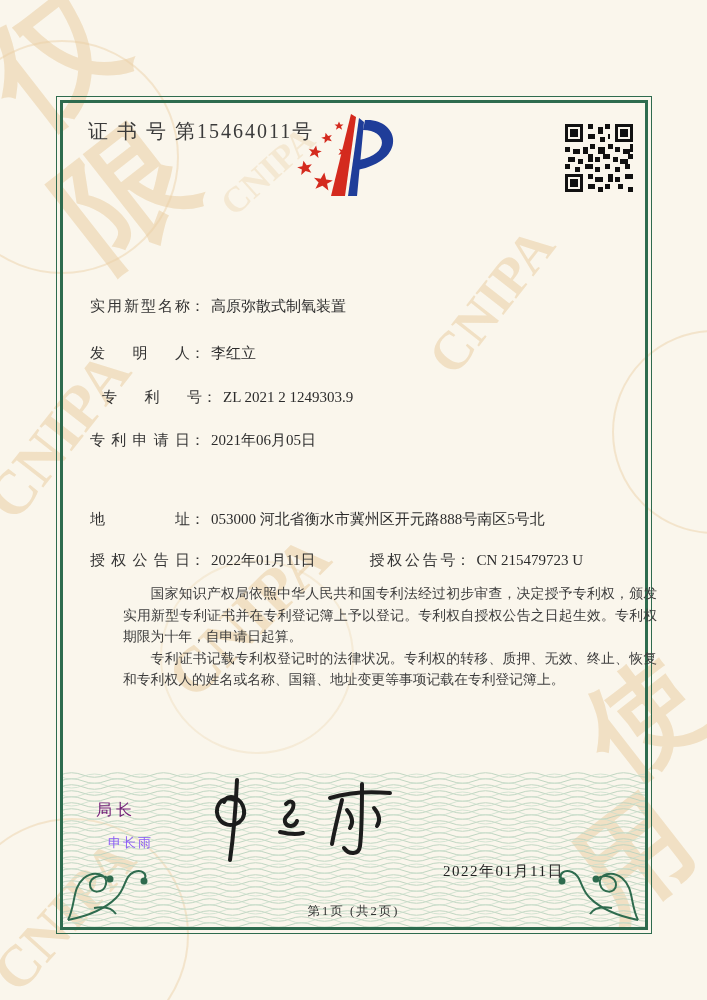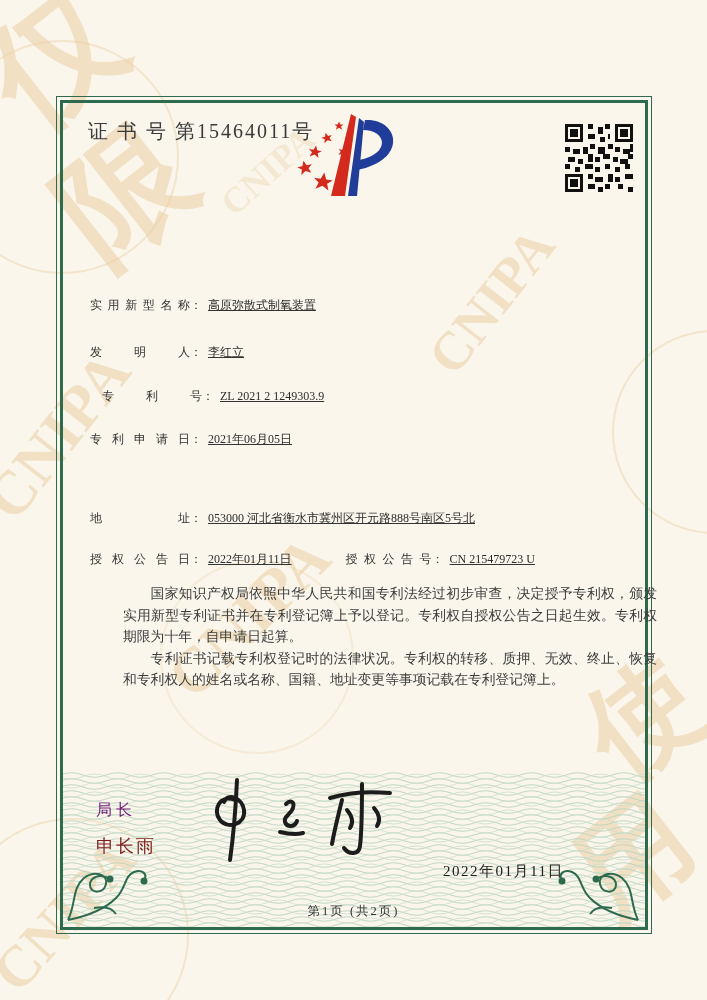--- a/index.html
+++ b/index.html
@@ -21,30 +21,30 @@
   .band{position:absolute; left:60px; top:772px; width:586px; height:156px; z-index:2;}
   
   .corner{position:absolute; z-index:4;}
   
   .content{position:absolute; inset:0; z-index:5;}
   .certno{position:absolute; left:88px; top:118px; font-size:20px; letter-spacing:2px; color:#3a3a3a;}
   .logo{position:absolute; left:293px; top:108px;}
   .qr{position:absolute; left:563px; top:122px; width:72px; height:72px;}
   .title{position:absolute; left:0; top:210px; width:707px; text-align:center;
     font-size:37px; font-weight:bold; letter-spacing:7px; color:#141414;}
-  .row{position:absolute; left:90px; font-size:12px; white-space:nowrap; color:#333;text-decoration:underline;}
+  .row{position:absolute; left:90px; font-size:15px; white-space:nowrap; color:#333;}
   .label{display:inline-block; width:100px; text-align:justify; text-align-last:justify; color:#333;}
   .colon{display:inline-block; margin-right:6px;}
   .val{color:#2c2c2c;}
   .grant2{margin-left:54px;}
   .paras{position:absolute; left:88px; top:583px; width:534px; font-size:13.8px;
     line-height:21.5px; color:#3c3c3c; text-align:justify;margin-left:35px;}
   .paras p{margin:0; text-indent:2em;}
   .signer-title{position:absolute; left:96px; top:800px; font-size:16px; letter-spacing:4px; color:#701a75;}
-  .signer-name{position:absolute; left:96px; top:834px; font-size:18px; letter-spacing:2px; color:#7f1d1d;}
+  .signer-name{position:absolute; left:108px; top:834px; font-size:13px; letter-spacing:2px; color:#8b5cf6;}
   .signature{position:absolute; left:190px; top:770px;}
   .issue-date{position:absolute; left:443px; top:862px; font-size:15px; letter-spacing:1.5px; color:#222;}
   .pageinfo{position:absolute; left:0; top:903px; width:707px; text-align:center;
     font-size:12.5px; letter-spacing:2px; color:#333;}
   .footnote{position:absolute; left:0; top:948px; width:707px; text-align:center;
     font-size:13.5px; letter-spacing:3px; color:#3f3f3f;}
 </style>
 </head>
 <body>
 

